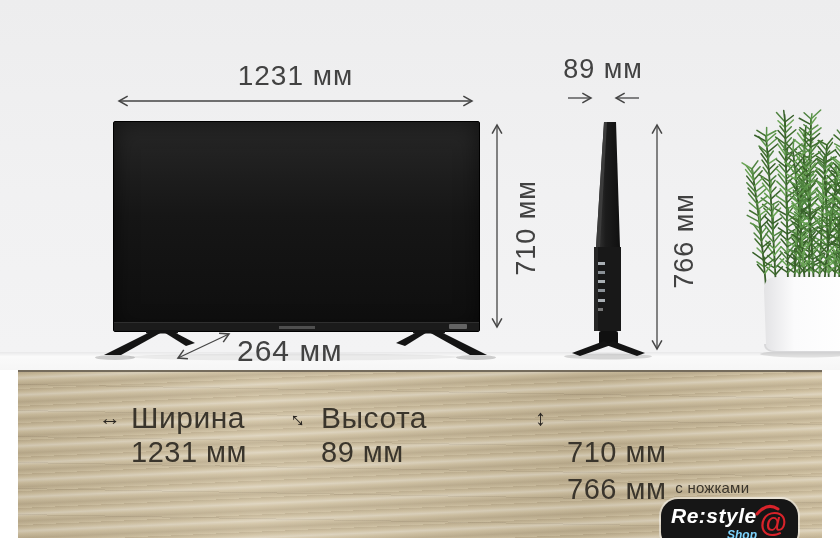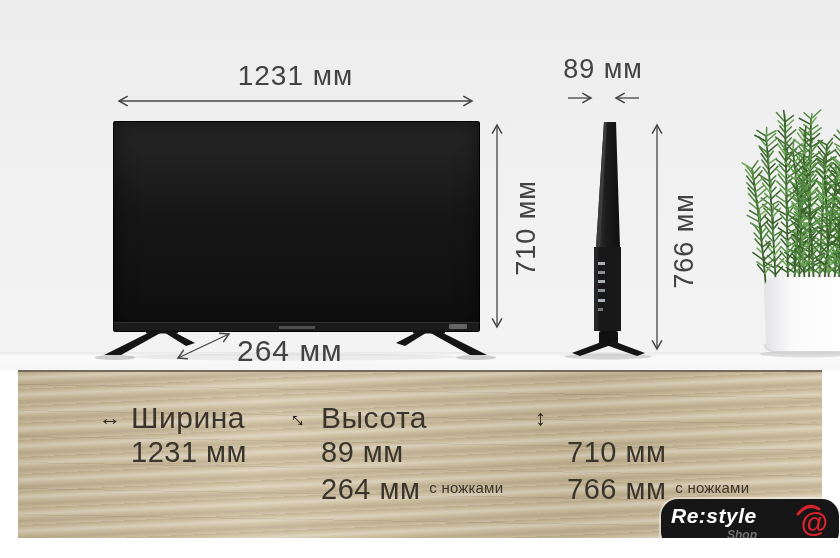--- a/index.html
+++ b/index.html
@@ -42,24 +42,24 @@
   
   .info-col{position:absolute;color:#3a352c;}
   .info-head{display:flex;align-items:center;font-size:30px;letter-spacing:.5px;line-height:34px;}
   .info-icon{display:inline-block;width:32px;font-size:22px;font-weight:700;color:#2b2722;}
   .info-icon.diag{transform:rotate(45deg);width:22px;margin-right:10px;text-align:center;}
   .info-row{padding-left:32px;font-size:29px;letter-spacing:.5px;line-height:35px;white-space:nowrap;}
   .info-note{font-size:15px;margin-left:9px;letter-spacing:.2px;vertical-align:6px;}
 
   
   .logo{position:absolute;left:661px;top:499px;width:137px;height:50px;background:#161616;
-        border-radius:17px;box-shadow:0 0 0 2px rgba(255,255,255,.45);padding-left:41px;}
+        border-radius:17px;box-shadow:0 0 0 2px rgba(255,255,255,.45);}
   .logo-brand{position:absolute;left:10px;top:5px;color:#fff;font-size:21px;font-weight:700;
         font-style:italic;letter-spacing:.5px;}
-  .logo-sub{position:absolute;left:66px;top:29px;color:#737373;font-size:12px;font-weight:700;font-style:italic;}
+  .logo-sub{position:absolute;left:66px;top:29px;color:#7dd3fc;font-size:12px;font-weight:700;font-style:italic;}
   .logo-cart{position:absolute;right:4px;top:3px;}
 </style>
 </head>
 <body>
 
 <div class="scene">
 
   <div class="wall"></div>
   <div class="shelf-top"></div>
   <div class="lower"></div>
@@ -864,23 +864,20 @@
   </div>
 
   <div class="info-col" style="left:289px;top:401px;">
     <div class="info-head">
       <span class="info-icon diag">↔</span>
       <span>Высота</span>
     </div>
     <div class="info-row">
       <span>89 мм</span>
     </div>
-    <div class="info-row">
-      <span>264 мм</span><span class="info-note">с ножками</span>
-    </div>
   </div>
 
   <div class="info-col" style="left:535px;top:401px;">
     <div class="info-head">
       <span class="info-icon">↕</span>
     </div>
     <div class="info-row">
       <span>710 мм</span>
     </div>
     <div class="info-row">

